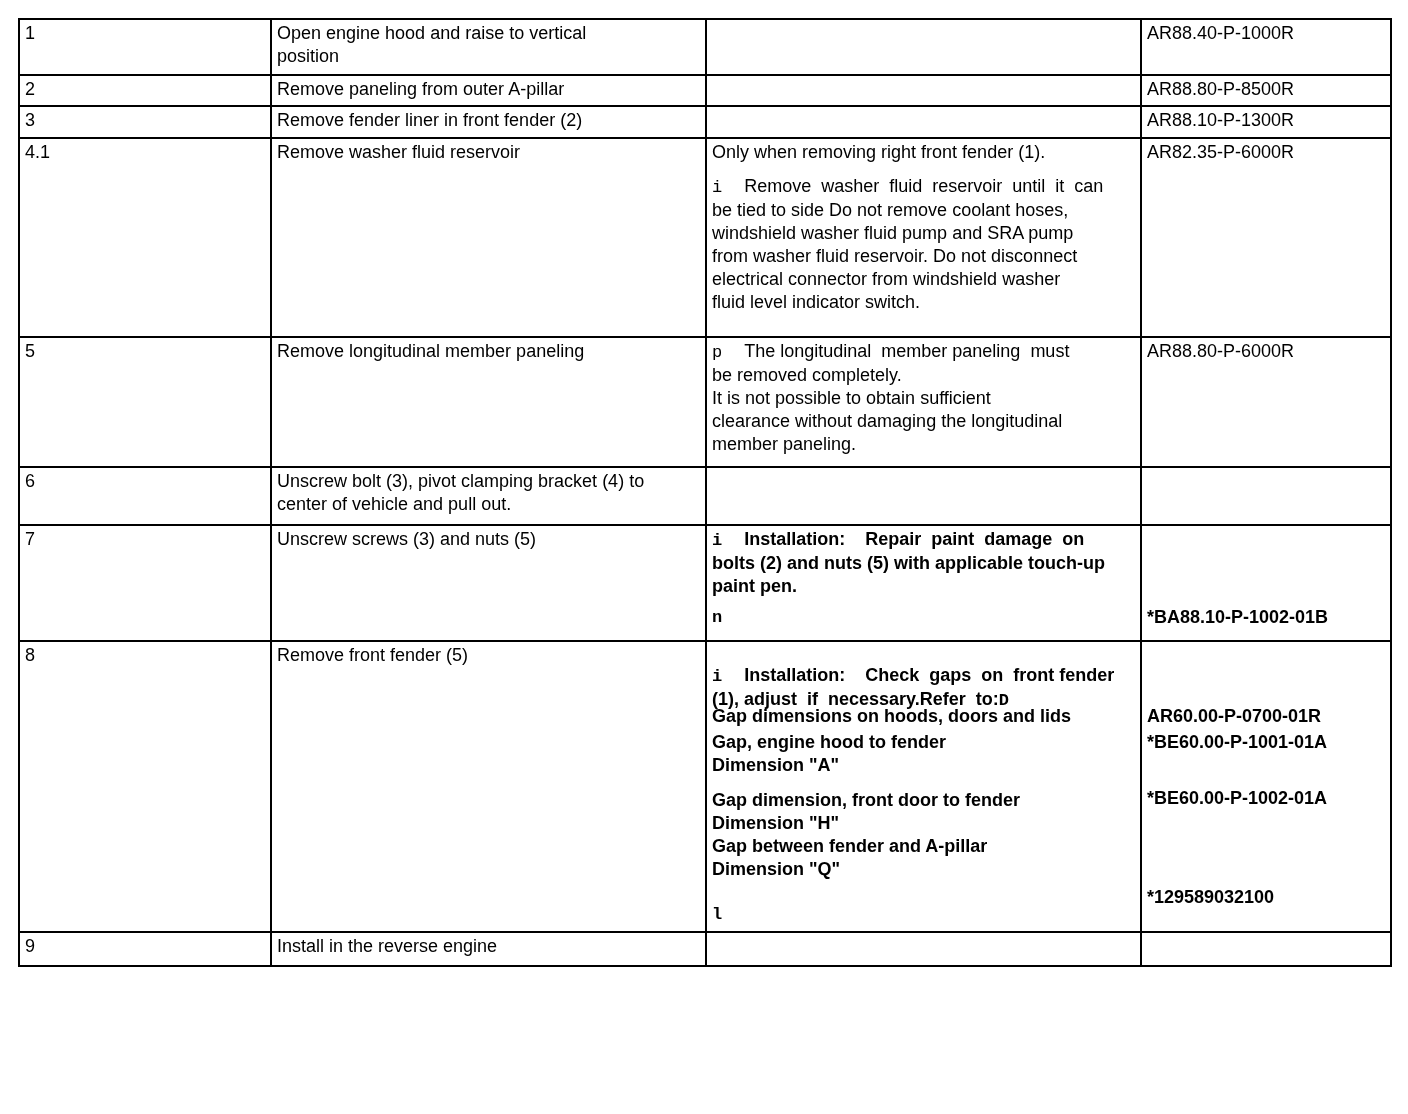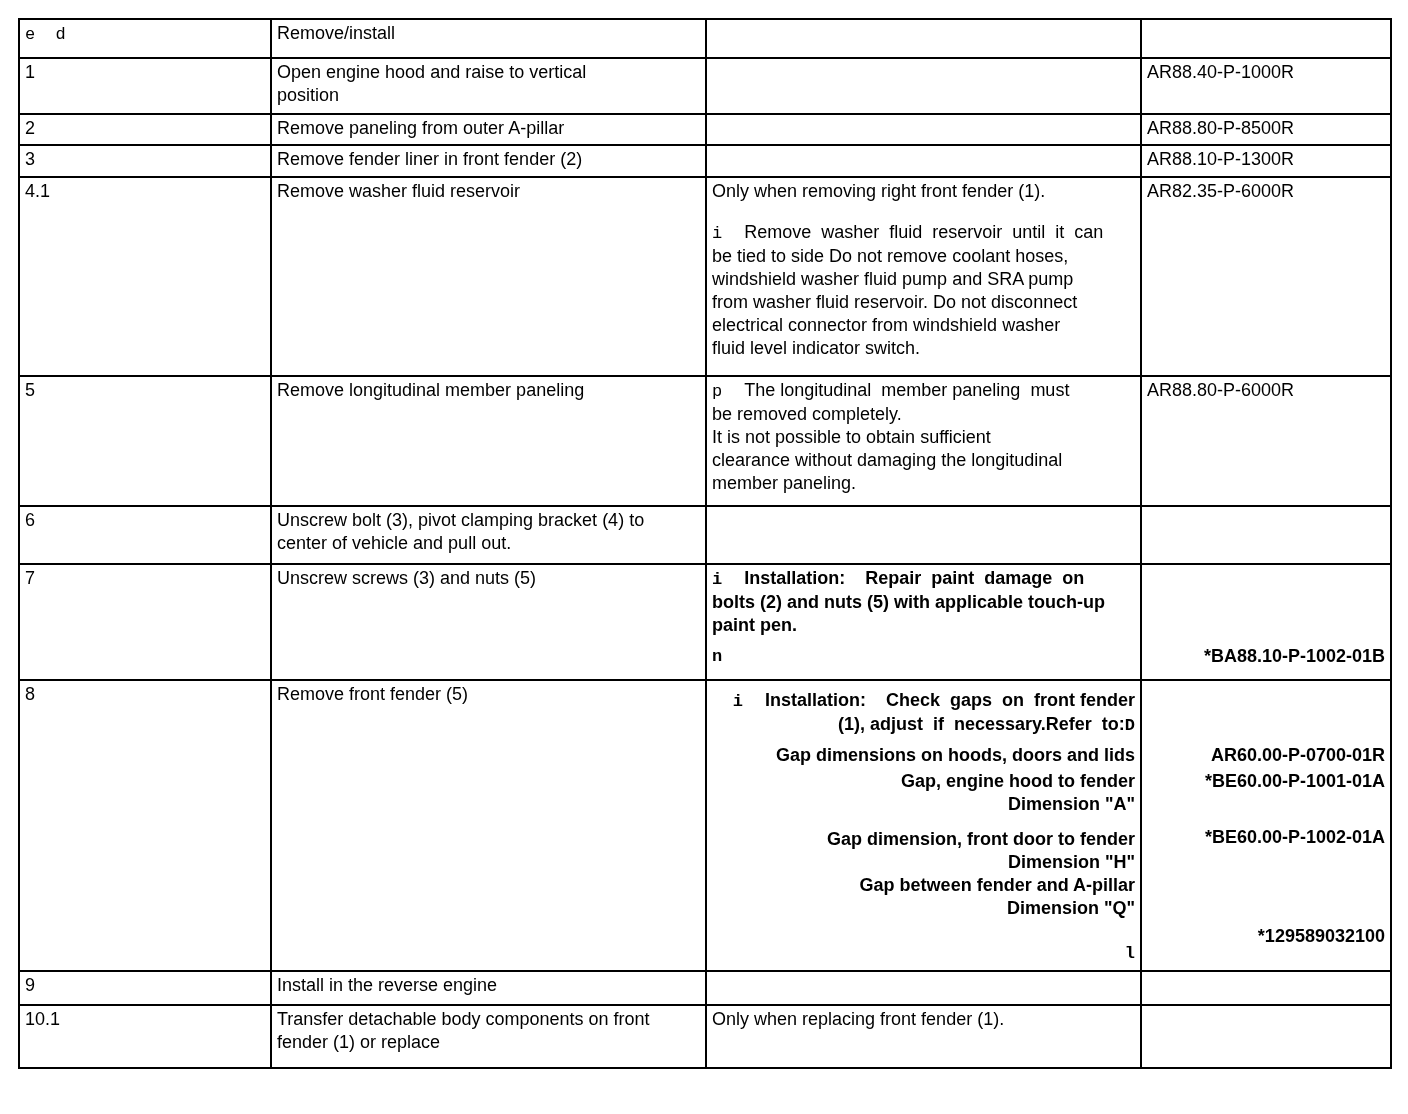--- a/index.html
+++ b/index.html
@@ -24,49 +24,43 @@
     border-collapse: collapse;
     table-layout: fixed;
   }
   table.proc td {
     border: 2px solid #000000;
     vertical-align: top;
     padding: 2px 5px 0 5px;
     overflow: hidden;
   }
   td.rel { position: relative; font-weight: bold; }
-  .abs { position: absolute; left: 5px; right: 5px; text-align: right; }
+  .abs { position: absolute; left: 5px; right: 5px; }
   .pre { white-space: pre-wrap; }
   .sym {
     font-family: "Liberation Mono", "DejaVu Sans Mono", monospace;
     font-size: 17px;
     white-space: pre;
   }
   .icon-gap { margin-right: 22px; }
-  .mt11 { margin-top: 18px; }
+  .mt11 { margin-top: 11px; }
   .mt8  { margin-top: 8px; }
 </style>
 </head>
 <body>
 
 <table class="proc">
   <colgroup>
     <col style="width:252px">
     <col style="width:435px">
     <col style="width:435px">
     <col style="width:250px">
   </colgroup>
 
   <tbody>
-      <tr style="height:39px">
-    <td><span class="sym">e  d</span></td>
-    <td><span>Remove/install</span></td>
-    <td></td>
-    <td></td>
-  </tr>
 
   <tr style="height:56px">
     <td><span>1</span></td>
     <td>
           <div class="pre">Open engine hood and raise to vertical
 position</div>
         </td>
     <td></td>
     <td>
           <div>AR88.40-P-1000R</div>
@@ -156,21 +150,21 @@
       <div class="abs" style="top:80px">*BA88.10-P-1002-01B</div>
     </td>
   </tr>
 
   <tr style="height:291px">
     <td><span>8</span></td>
     <td>
           <div class="pre">Remove front fender (5)</div>
         </td>
     <td class="rel">
-      <div class="abs" style="top:8px"><span class="sym icon-gap">i</span><span class="pre">Installation:    Check  gaps  on  front fender
+      <div class="abs" style="top:22px"><span class="sym icon-gap">i</span><span class="pre">Installation:    Check  gaps  on  front fender
 (1), adjust  if  necessary.Refer  to:</span><span class="sym">D</span></div>
       <div class="abs" style="top:63px">Gap dimensions on hoods, doors and lids</div>
       <div class="abs pre" style="top:89px">Gap, engine hood to fender
 Dimension "A"</div>
       <div class="abs pre" style="top:147px">Gap dimension, front door to fender
 Dimension "H"
 Gap between fender and A-pillar
 Dimension "Q"</div>
       <div class="abs sym" style="top:261px">l</div>
     </td>
@@ -184,25 +178,14 @@
 
   <tr style="height:34px">
     <td><span>9</span></td>
     <td>
           <div class="pre">Install in the reverse engine</div>
         </td>
     <td></td>
     <td></td>
   </tr>
 
-  <tr style="height:63px">
-    <td><span>10.1</span></td>
-    <td>
-          <div class="pre">Transfer detachable body components on front
-fender (1) or replace</div>
-        </td>
-    <td>
-          <div>Only when replacing front fender (1).</div>
-        </td>
-    <td></td>
-  </tr>
 </tbody>
   </table>
 
 </body></html>

